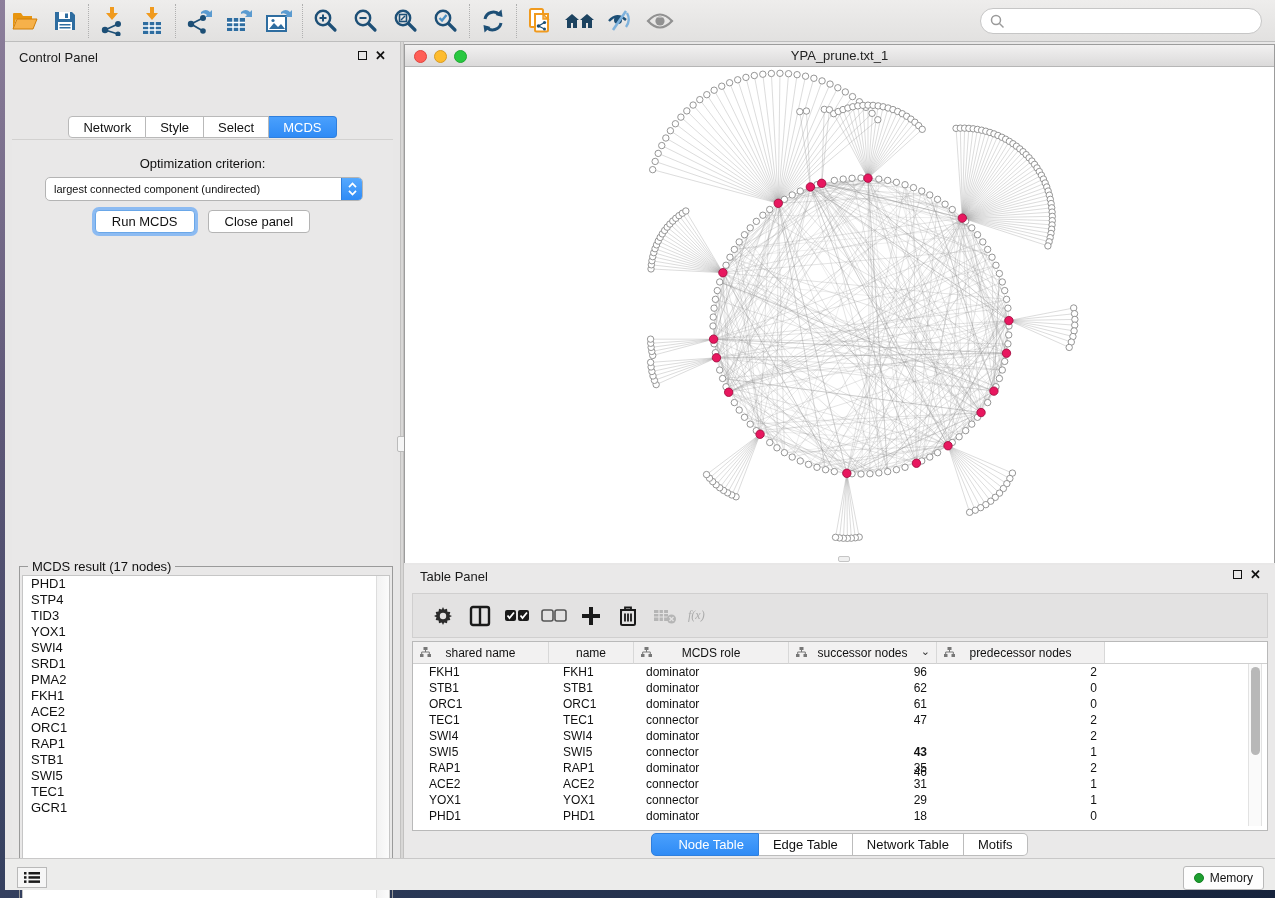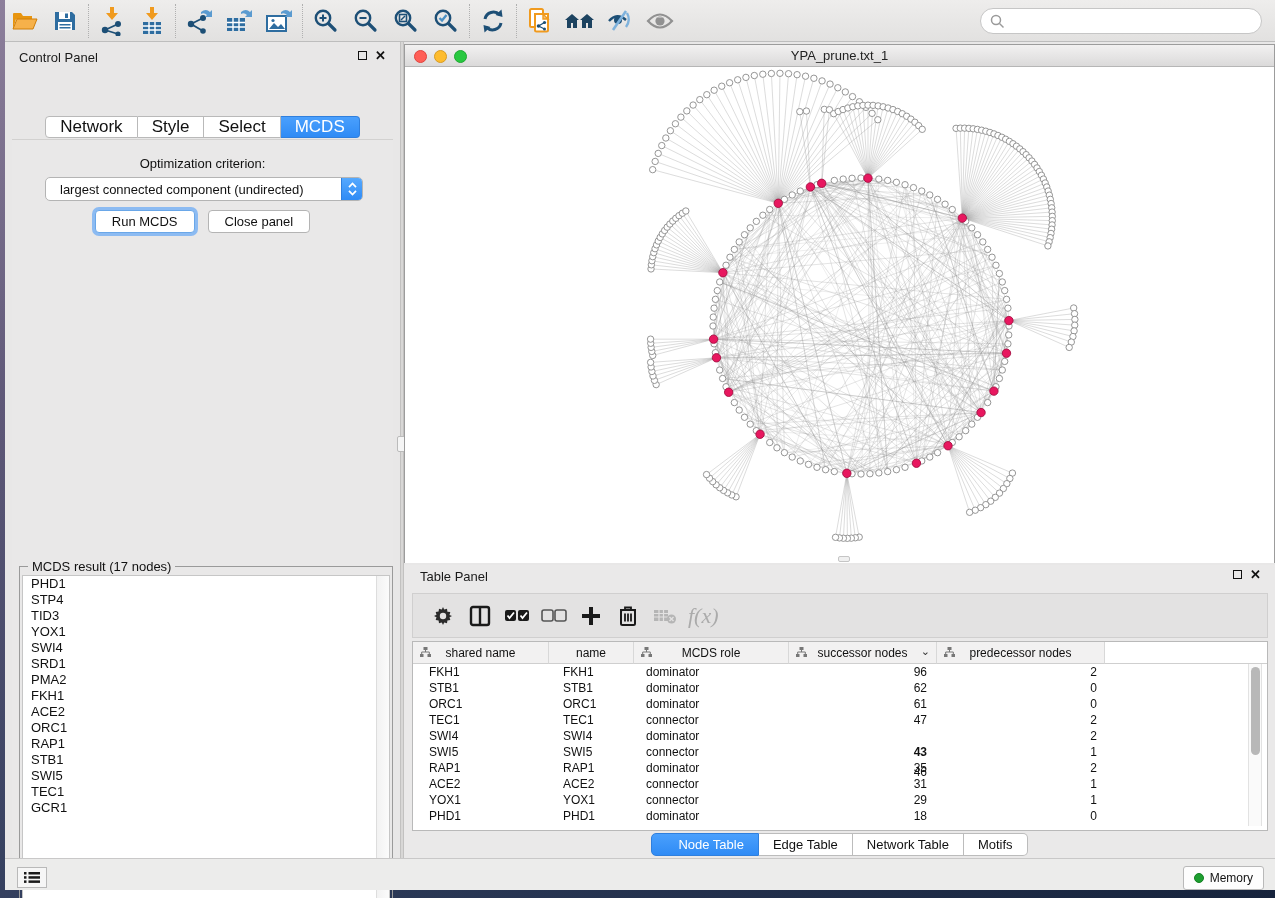--- a/index.html
+++ b/index.html
@@ -31,32 +31,32 @@
   
   .control-panel { position:absolute; left:0; top:42px; width:395px; height:816px; background:#e8e7e7; }
   .cp-divider { position:absolute; left:395px; top:42px; width:4px; height:816px;
     background:#d8d7d6; border-left:1px solid #c2c1c0; border-right:1px solid #c2c1c0; }
   .cp-gripper { position:absolute; left:392px; top:436px; width:9px; height:16px;
     background:#f5f5f5; border:1px solid #bbb; border-radius:2px; }
   .tp-gripper { position:absolute; left:833px; top:556px; width:12px; height:6px;
     background:#f0f0f0; border:1px solid #c5c5c5; border-radius:2px; }
 
   .cp-tabs { position:absolute; left:0; top:74px; width:100%; display:flex; justify-content:center; }
-  .cp-tab { height:22px; padding:0 14px; font-size:17px; display:flex; align-items:center;
+  .cp-tab { height:22px; padding:0 14px; font-size:13px; display:flex; align-items:center;
     background:#fff; border:1px solid #b9b9b9; border-left:none; color:#111; }
   .cp-tab:first-child { border-left:1px solid #b9b9b9; border-radius:4px 0 0 4px; }
   .cp-tab:last-child { border-radius:0 4px 4px 0; }
   .cp-tab.sel { background:linear-gradient(#4aa0fd,#2f8bf5); border-color:#2f7fdd; color:#fff; }
 
   .cp-inner { position:absolute; left:7px; top:97px; width:381px; height:748px;
     background:#e9e8e8; border-top:1px solid #d2d1d0; }
   .opt-label { position:absolute; left:0; top:16px; width:100%; text-align:center; font-size:13px; color:#111; }
   .combo { position:absolute; left:33px; top:37px; width:318px; height:24px; background:#fff;
     border:1px solid #b4b4b4; border-radius:5px; display:flex; align-items:center; overflow:hidden; }
-  .combo-text { flex:1; font-size:13px; padding-left:14px; color:#111; white-space:nowrap; }
+  .combo-text { flex:1; font-size:11px; padding-left:8px; color:#111; white-space:nowrap; }
   .combo-stepper { width:21px; height:100%; background:linear-gradient(#56a9fe,#2f8bf5);
     border-left:1px solid #2f7fdd; display:flex; flex-direction:column; align-items:center; justify-content:center; }
   .combo-stepper svg { display:block; }
   .btn-row { position:absolute; left:0; top:70px; width:100%; display:flex; justify-content:center; gap:13px; }
   .mac-btn { height:23px; padding:0 16px; background:#fff; border:1px solid #b4b4b4; border-radius:4px;
     font-size:13px; color:#111; display:flex; align-items:center; }
   .mac-btn.focused { box-shadow:0 0 0 3px rgba(64,150,250,.55); border-color:#6aa7e8; }
 
   .groupbox { position:absolute; left:7px; top:426px; width:374px; height:370px;
     border:1px solid #9a9a9a; }
@@ -80,21 +80,21 @@
   .net-title { position:absolute; left:0; top:0; width:100%; height:22px; text-align:center;
     line-height:22px; font-size:13px; color:#222; }
   .net-canvas { position:absolute; left:0; top:22px; width:869px; height:496px; background:#fff; }
 
   
   .table-panel { position:absolute; left:399px; top:565px; width:871px; height:293px; background:#eae9e9; }
   .tp-header { position:absolute; left:16px; top:4px; }
   .tp-toolbar { position:absolute; left:8px; top:28px; width:856px; height:45px;
     background:#e3e2e2; border:1px solid #d0cfcf; display:flex; align-items:center; padding-left:16px; gap:9px; }
   .tt-icon { width:28px; height:28px; display:flex; align-items:center; justify-content:center; }
-  .fx-label { font-size:22px; font-style:italic; color:#ababab; font-family:"Liberation Serif",serif; }
+  .fx-label { font-size:12px; font-style:italic; color:#ababab; font-family:"Liberation Serif",serif; }
 
   .node-table { position:absolute; left:8px; top:76px; width:856px; height:190px;
     background:#fff; border:1px solid #b9b9b9; }
   .nt-headrow { position:absolute; left:0; top:0; width:100%; height:22px; background:#fff; }
   .nt-th { position:absolute; top:0; height:22px; background:#f2f1f1; border-right:1px solid #d8d8d8;
     border-bottom:1px solid #cfcfcf; font-size:12px; color:#111; display:flex; align-items:center; justify-content:center; }
   .nt-th .tree-ic { position:absolute; left:7px; top:5px; }
   .nt-th .sort-ic { position:absolute; right:6px; top:3px; font-size:11px; color:#333; }
   .nt-headrest { position:absolute; top:0; height:22px; border-bottom:1px solid #cfcfcf; background:#fff; }
   .nt-body { position:absolute; left:0; top:22px; width:100%; }

